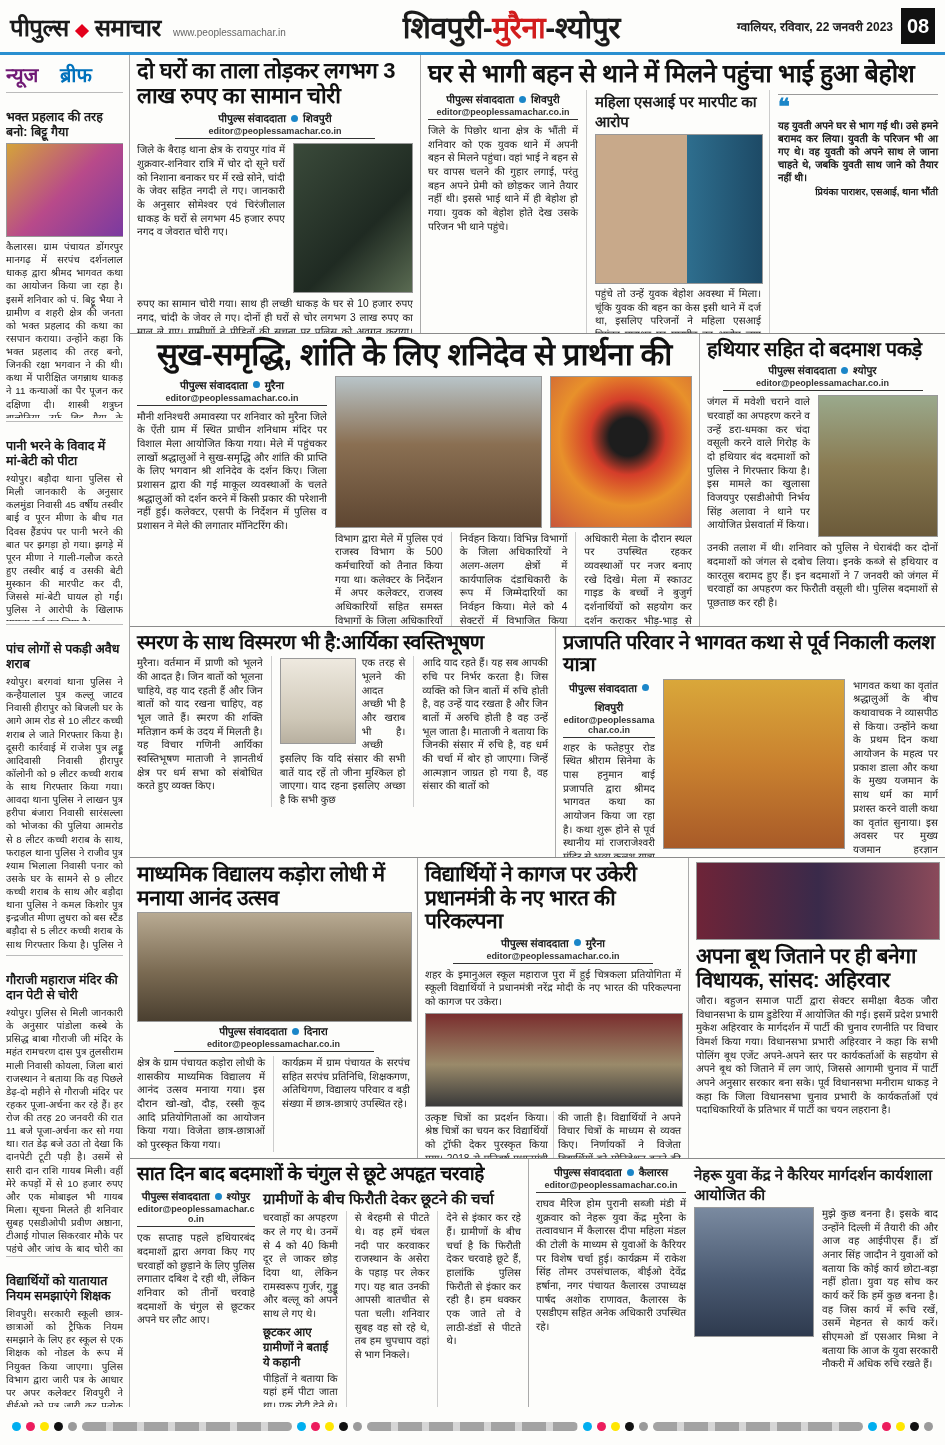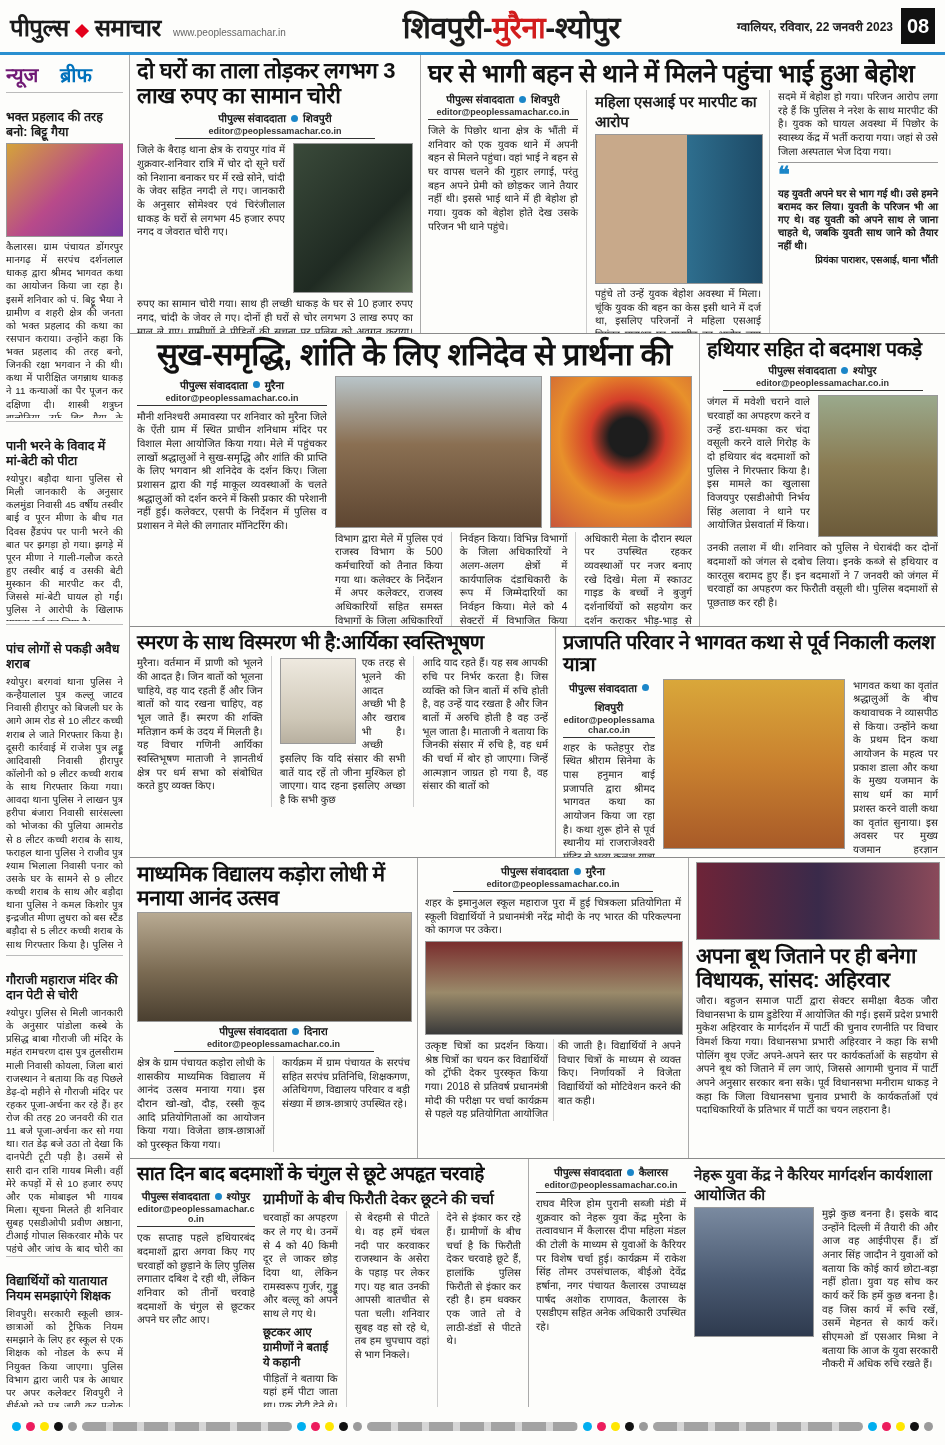--- a/index.html
+++ b/index.html
@@ -165,21 +165,20 @@
                 <div class="bymail">editor@peoplessamachar.co.in</div>
               </div>
               <p class="txt">जिले के पिछोर थाना क्षेत्र के भौंती में शनिवार को एक युवक थाने में अपनी बहन से मिलने पहुंचा। वहां भाई ने बहन से घर वापस चलने की गुहार लगाई, परंतु बहन अपने प्रेमी को छोड़कर जाने तैयार नहीं थी। इससे भाई थाने में ही बेहोश हो गया। युवक को बेहोश होते देख उसके परिजन भी थाने पहुंचे।</p>
             </div>
             <div style="flex:1">
               <div class="subhead">महिला एसआई पर मारपीट का आरोप</div>
               <div class="photo photoB"></div>
               <p class="txt" style="margin-top:3px">पहुंचे तो उन्हें युवक बेहोश अवस्था में मिला। चूंकि युवक की बहन का केस इसी थाने में दर्ज था, इसलिए परिजनों ने महिला एसआई प्रियंका पाराशर पर मारपीट का आरोप लगा दिया।</p>
             </div>
             <div style="width:160px">
-              <p class="txt">सदमे में बेहोश हो गया। परिजन आरोप लगा रहे हैं कि पुलिस ने नरेश के साथ मारपीट की है। युवक को घायल अवस्था में पिछोर के स्वास्थ्य केंद्र में भर्ती कराया गया। जहां से उसे जिला अस्पताल भेज दिया गया।</p>
               <div class="quotebox">
                 <span class="quoteicon"></span>
                 <p class="quotetxt">यह युवती अपने घर से भाग गई थी। उसे हमने बरामद कर लिया। युवती के परिजन भी आ गए थे। वह युवती को अपने साथ ले जाना चाहते थे, जबकि युवती साथ जाने को तैयार नहीं थी।</p>
                 <div class="quoteby">प्रियंका पाराशर, एसआई, थाना भौंती</div>
               </div>
             </div>
           </div>
         </article>
       </div>
 
@@ -275,20 +274,21 @@
               </div>
             <div class="bymail">editor@peoplessamachar.co.in</div>
           </div>
           <div class="flexr vline">
             <p class="txt" style="flex:1">क्षेत्र के ग्राम पंचायत कड़ोरा लोधी के शासकीय माध्यमिक विद्यालय में आनंद उत्सव मनाया गया। इस दौरान खो-खो, दौड़, रस्सी कूद आदि प्रतियोगिताओं का आयोजन किया गया। विजेता छात्र-छात्राओं को पुरस्कृत किया गया।</p>
             <p class="txt" style="flex:1">कार्यक्रम में ग्राम पंचायत के सरपंच सहित सरपंच प्रतिनिधि, शिक्षकगण, अतिथिगण, विद्यालय परिवार व बड़ी संख्या में छात्र-छात्राएं उपस्थित रहे।</p>
           </div>
         </article>
 
         <article class="art artH">
+          <h2 class="hl">विद्यार्थियों ने कागज पर उकेरी प्रधानमंत्री के नए भारत की परिकल्पना</h2>
           <div class="byblock">
             <div class="byline">
                 <span>पीपुल्स संवाददाता</span>
                 <span class="bydot"></span>
                 <span>मुरैना</span>
               </div>
             <div class="bymail">editor@peoplessamachar.co.in</div>
           </div>
           <p class="txt">शहर के इमानुअल स्कूल महाराज पुरा में हुई चित्रकला प्रतियोगिता में स्कूली विद्यार्थियों ने प्रधानमंत्री नरेंद्र मोदी के नए भारत की परिकल्पना को कागज पर उकेरा।</p>
           <div class="photo photoH" style="margin:4px 0"></div>

